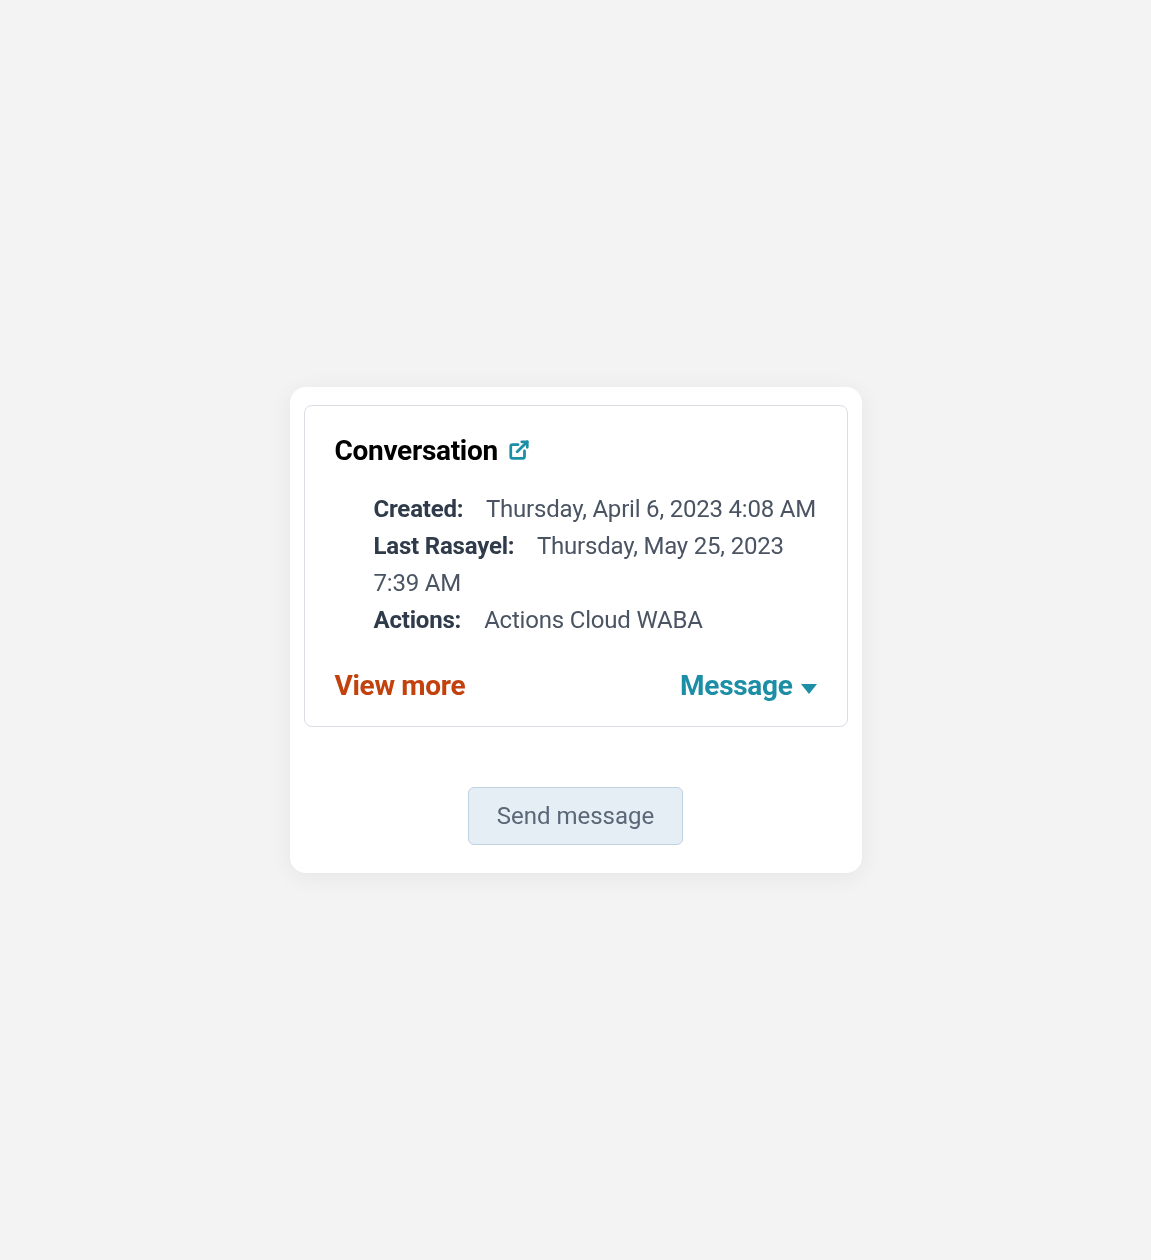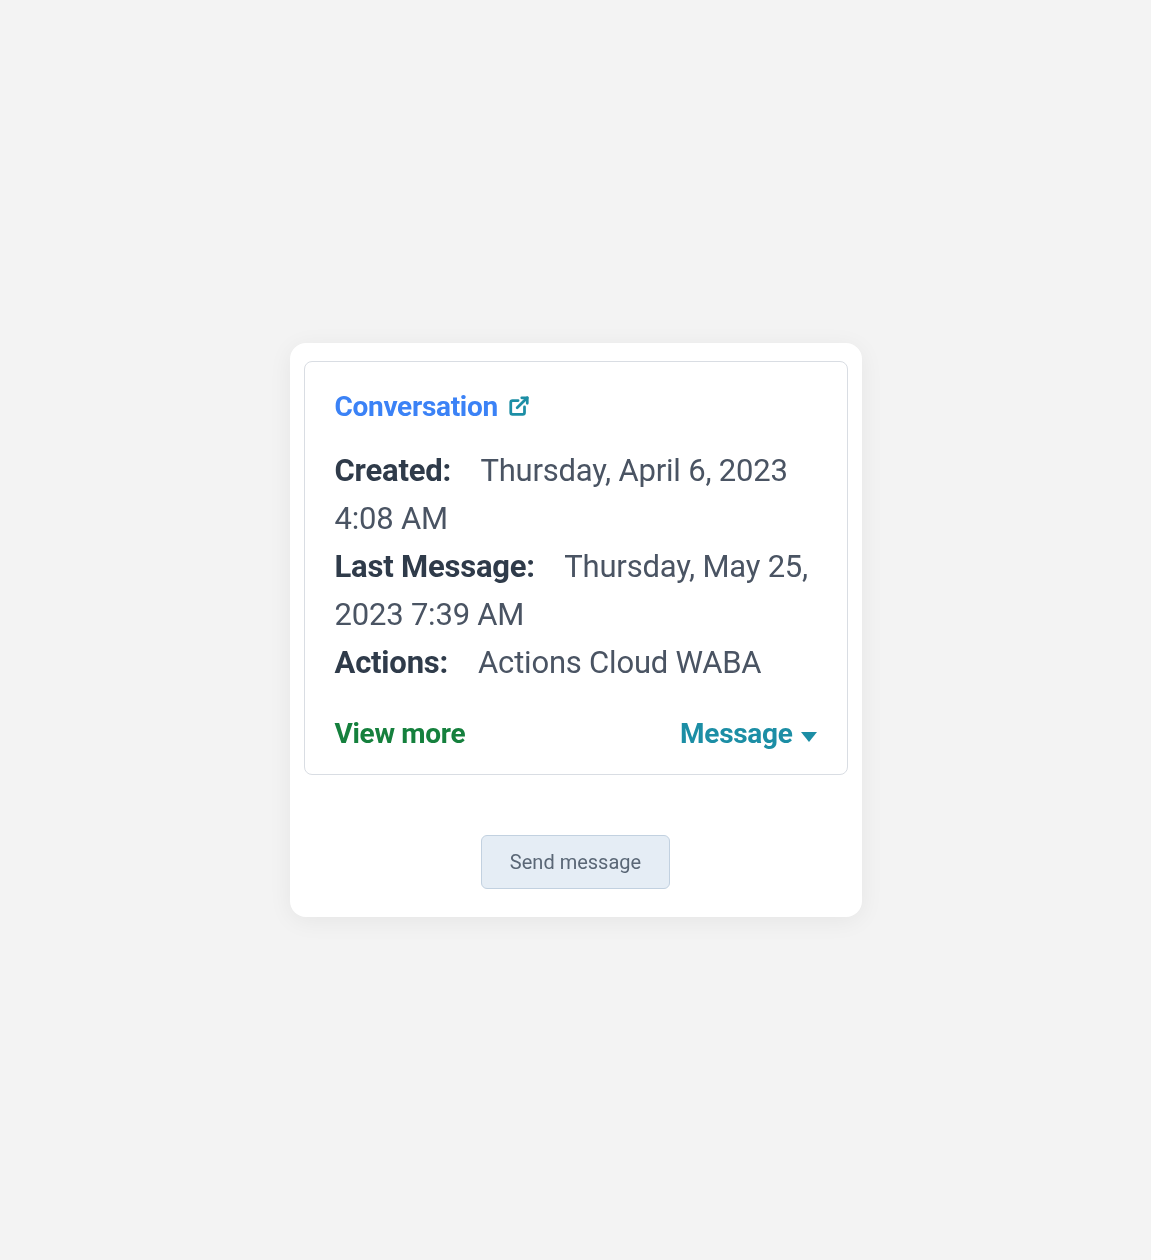--- a/index.html
+++ b/index.html
@@ -35,40 +35,41 @@
     }
     
     .header-row {
       display: flex;
       align-items: center;
       gap: 10px;
       margin-bottom: 24px;
     }
     
     .header-title {
-      color: #3b82f6;
+      color: #000000;
       font-size: 28px;
       font-weight: 700;
       letter-spacing: -0.3px;
     }
     
     .external-link-icon {
       width: 22px;
       height: 22px;
       color: #1c8ea5;
       position: relative;
       top: 2px;
     }
     
     .detail-row {
-      font-size: 31px;
+      font-size: 24px;
       line-height: 1.55;
       color: #3e4a5a;
       margin-bottom: 0;
       letter-spacing: -0.2px;
+      margin-left: 39px;
     }
 
     .detail-row + .detail-row {
       
     }
     
     .detail-label {
       color: #2f3b4a;
       font-weight: 700;
     }
@@ -79,21 +80,21 @@
     }
     
     .footer-row {
       display: flex;
       justify-content: space-between;
       align-items: center;
       margin-top: 30px;
     }
     
     .view-more {
-      color: #15803d;
+      color: #c2410c;
       font-size: 28px;
       font-weight: 700;
       cursor: pointer;
       letter-spacing: -0.3px;
     }
     
     .actions-dropdown {
       color: #1c8ea5;
       font-size: 28px;
       font-weight: 700;
@@ -117,21 +118,21 @@
     .send-button-wrap {
       display: flex;
       justify-content: center;
     }
     
     .send-button {
       background-color: #e5edf5;
       border: 1px solid #c2d1e0;
       border-radius: 6px;
       color: #5a6776;
-      font-size: 20px;
+      font-size: 24px;
       font-weight: 400;
       padding: 14px 28px;
       cursor: pointer;
       font-family: inherit;
     }
   </style>
 </head>
 <body>
 
 <div class="outer-card">
@@ -148,21 +149,21 @@
       </span>
     </div>
 
     <div class="detail-row">
       <span class="detail-label">Created:</span>
       <span>&nbsp;&nbsp;</span>
       <span class="detail-value">Thursday, April 6, 2023 4:08 AM</span>
     </div>
 
     <div class="detail-row">
-      <span class="detail-label">Last Message:</span>
+      <span class="detail-label">Last Rasayel:</span>
       <span>&nbsp;&nbsp;</span>
       <span class="detail-value">Thursday, May 25, 2023 7:39 AM</span>
     </div>
 
     <div class="detail-row">
       <span class="detail-label">Actions:</span>
       <span>&nbsp;&nbsp;</span>
       <span class="detail-value">Actions Cloud WABA</span>
     </div>
 

